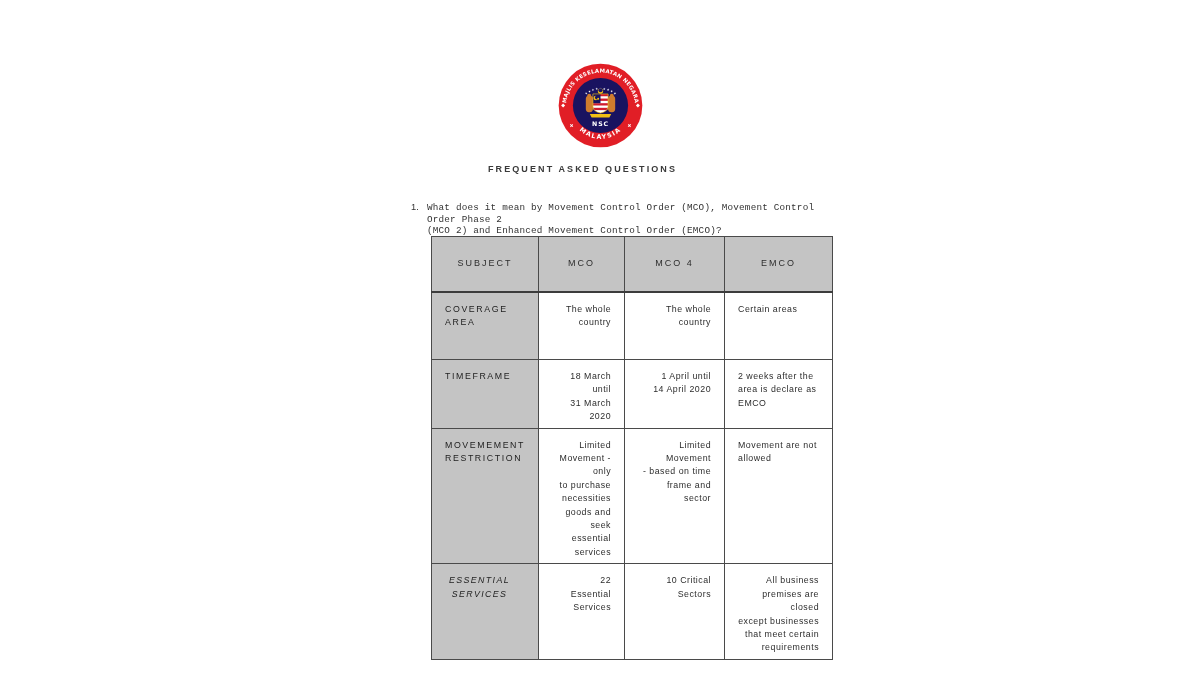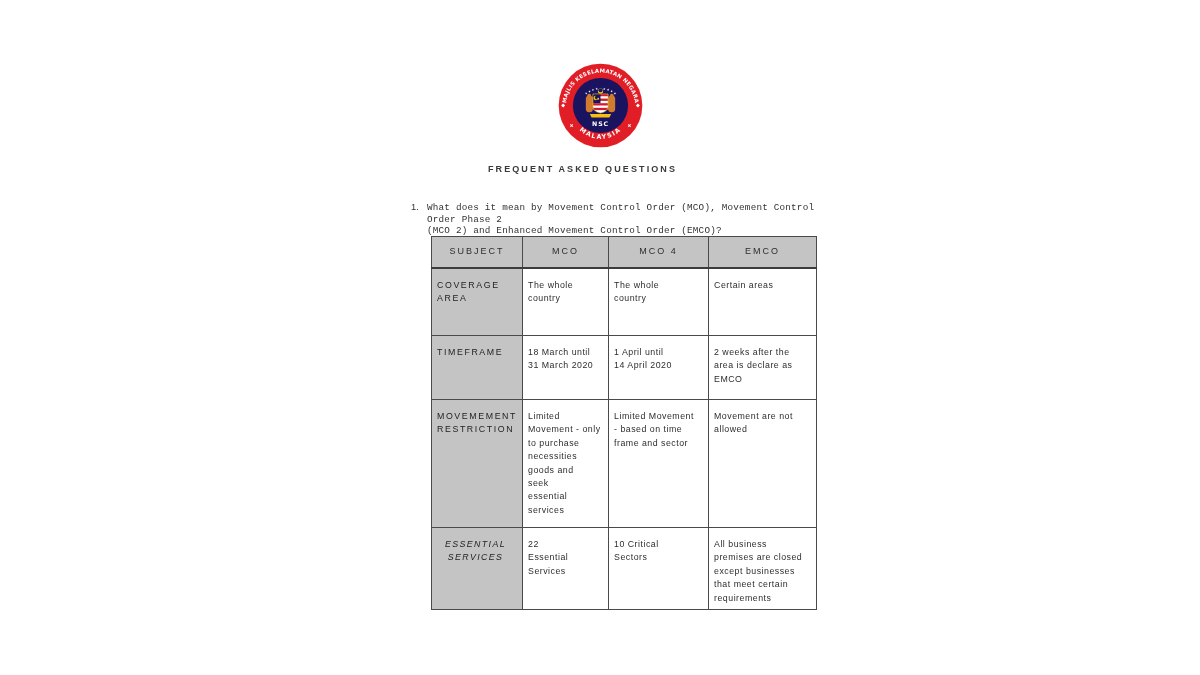--- a/index.html
+++ b/index.html
@@ -8,26 +8,26 @@
   .logo{position:absolute;left:556px;top:61px;width:89px;height:89px;}
   .title{position:absolute;left:0;top:164px;width:1165px;text-align:center;
          font-size:9px;font-weight:bold;letter-spacing:2.1px;line-height:11.5px;color:#3a3a3a;}
   .question{position:absolute;left:411px;top:202px;width:430px;display:flex;
             font-size:9.3px;line-height:11.5px;letter-spacing:0.2px;color:#333;}
   .qnum{flex:none;width:16px;}
   .qtext{white-space:pre-line;font-family:Liberation Mono, monospace;}
   table.mco{position:absolute;left:431px;top:236px;border-collapse:collapse;table-layout:fixed;
             font-size:8.8px;line-height:13.4px;color:#2d2d2d;}
   table.mco th,table.mco td{border:1px solid #4a4a4a;vertical-align:top;
-            white-space:pre-line;padding:10px 5px 4px;font-weight:normal;}
+            white-space:pre-line;padding:10px 13px 4px;font-weight:normal;}
   table.mco thead th{height:30px;vertical-align:middle;background:#c4c4c4;text-align:center;
-            font-size:9px;letter-spacing:2px;padding:0 2px;border-bottom:2px solid #3c3c3c;}
+            font-size:9px;letter-spacing:2px;padding:12px 2px;border-bottom:2px solid #3c3c3c;}
   .lab{background:#c4c4c4;text-align:left;letter-spacing:1.6px;padding-left:4px;color:#222;}
   .lab.ital{font-style:italic;text-align:center;letter-spacing:1.4px;padding-left:2px;}
-  .c{text-align:left;letter-spacing:0.5px;}
+  .c{text-align:right;letter-spacing:0.5px;}
   .l{text-align:left;letter-spacing:0.5px;padding-left:8px;padding-right:3px;}
   .w0{width:83px;} .w1{width:86px;} .w2{width:100px;} .w3{width:108px;}
   .r0 td,.r0 th{height:52px;} .r1 td,.r1 th{height:49px;}
   .r2 td,.r2 th{height:113px;} .r3 td,.r3 th{height:65px;}
 </style>
 </head>
 <body>
 
 <div class="page">
 

